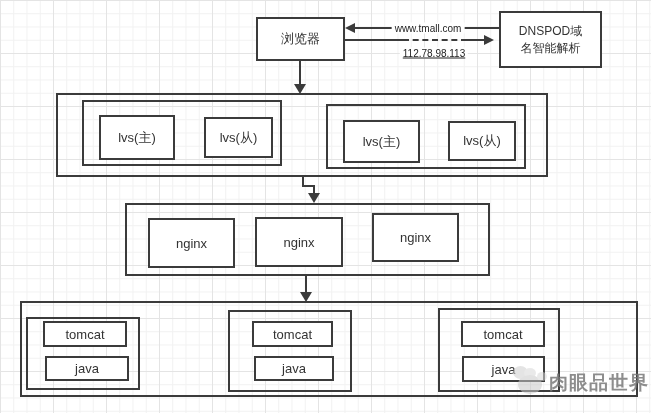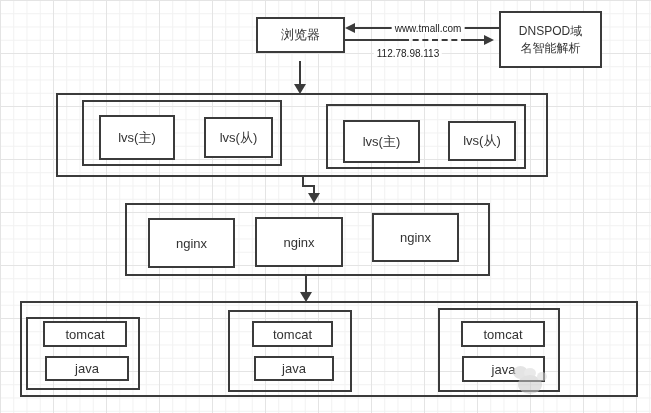--- a/index.html
+++ b/index.html
@@ -70,37 +70,37 @@
   .wm-c1 { left: 2px;  top: 0;    width: 15px; height: 13px; background: #cfcfcf; }
   .wm-c2 { left: 13px; top: 2px;  width: 12px; height: 10px; background: #d8d8d8; }
   .wm-c3 { left: 7px;  top: 9px;  width: 24px; height: 19px; background: #c9c9c9; }
   .wm-c4 { left: 26px; top: 6px;  width: 10px; height: 9px;  background: #d8d8d8; }
 </style>
 </head>
 <body>
 
 <div class="canvas">
 
-  <div class="box leaf" style="left:256px; top:17px; width:89px; height:36px;">
+  <div class="box leaf" style="left:256px; top:17px; width:89px; height:44px;">
     <span>浏览器</span>
   </div>
 
   <div class="box leaf dns-box" style="left:499px; top:11px; width:103px; height:57px;">
     <span>DNSPOD域名智能解析</span>
   </div>
 
   <div class="ah ah-left" style="left:345px; top:23px;"></div>
   <div class="hline" style="left:354px; top:27px; width:145px; height:2px;"></div>
   <div class="line-label" style="left:428px; top:28px;">www.tmall.com</div>
 
   <div class="hline" style="left:345px; top:39px; width:58px; height:2px;"></div>
   <div class="dashline" style="left:403px; top:39px; width:64px;"></div>
   <div class="hline" style="left:467px; top:39px; width:17px; height:2px;"></div>
   <div class="ah ah-right" style="left:484px; top:35px;"></div>
-  <div class="line-label" style="left:408px; top:53px;">112.78.98.113</div>
+  <div class="line-label" style="left:434px; top:53px;text-decoration:underline;">112.78.98.113</div>
 
   <div class="vline" style="left:299px; top:61px; width:2px; height:24px;"></div>
   <div class="ah ah-down" style="left:294px; top:84px;"></div>
 
   <div class="box group" style="left:56px; top:93px; width:492px; height:84px;"></div>
 
   <div class="box group" style="left:82px; top:100px; width:200px; height:66px;"></div>
   <div class="box leaf" style="left:99px; top:115px; width:76px; height:45px;">
     <span>lvs(主)</span>
   </div>
@@ -160,14 +160,15 @@
   <div class="box leaf" style="left:462px; top:356px; width:83px; height:26px;">
     <span>java</span>
   </div>
 
   <div class="wm-logo">
     <span class="wm-c1"></span>
       <span class="wm-c2"></span>
       <span class="wm-c3"></span>
       <span class="wm-c4"></span>
   </div>
+  <div class="watermark-text">肉眼品世界</div>
 
 </div>
 
 </body></html>

